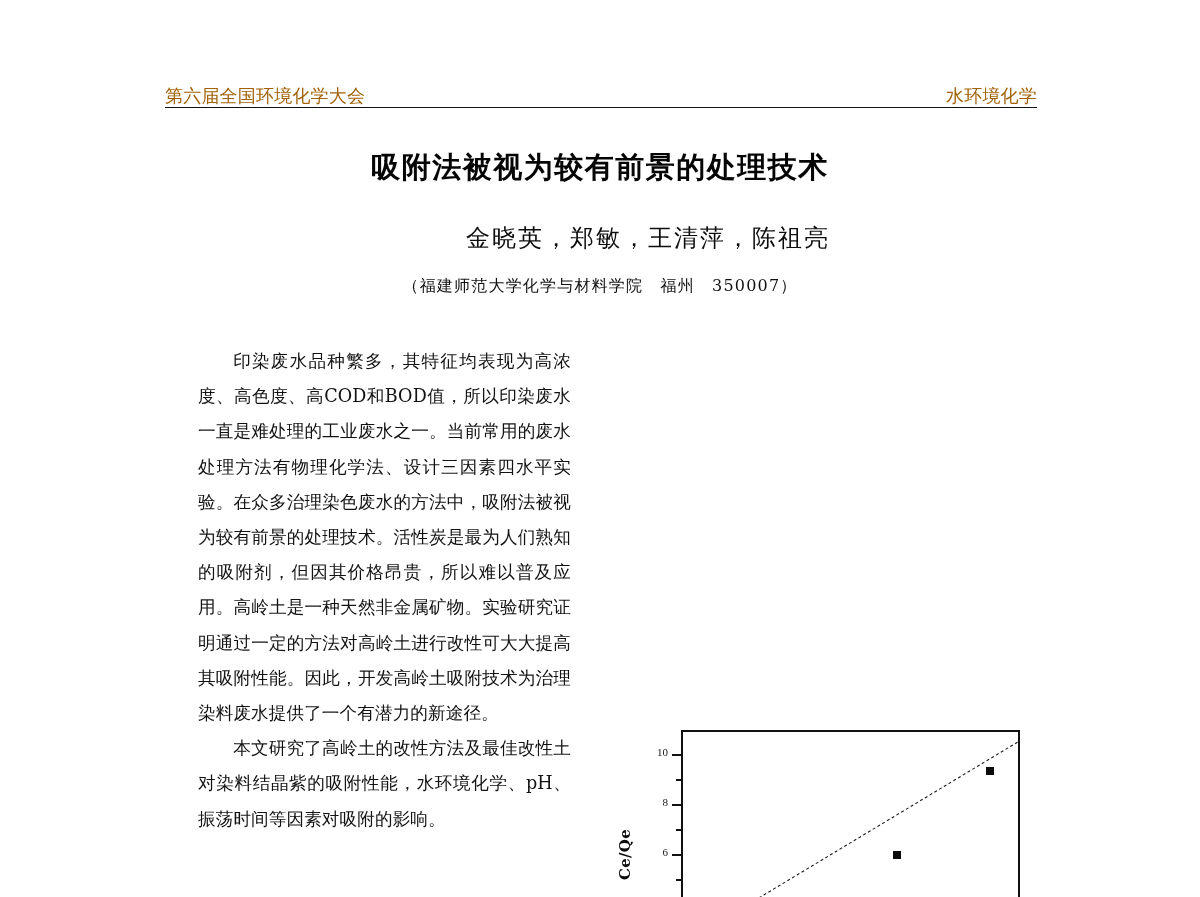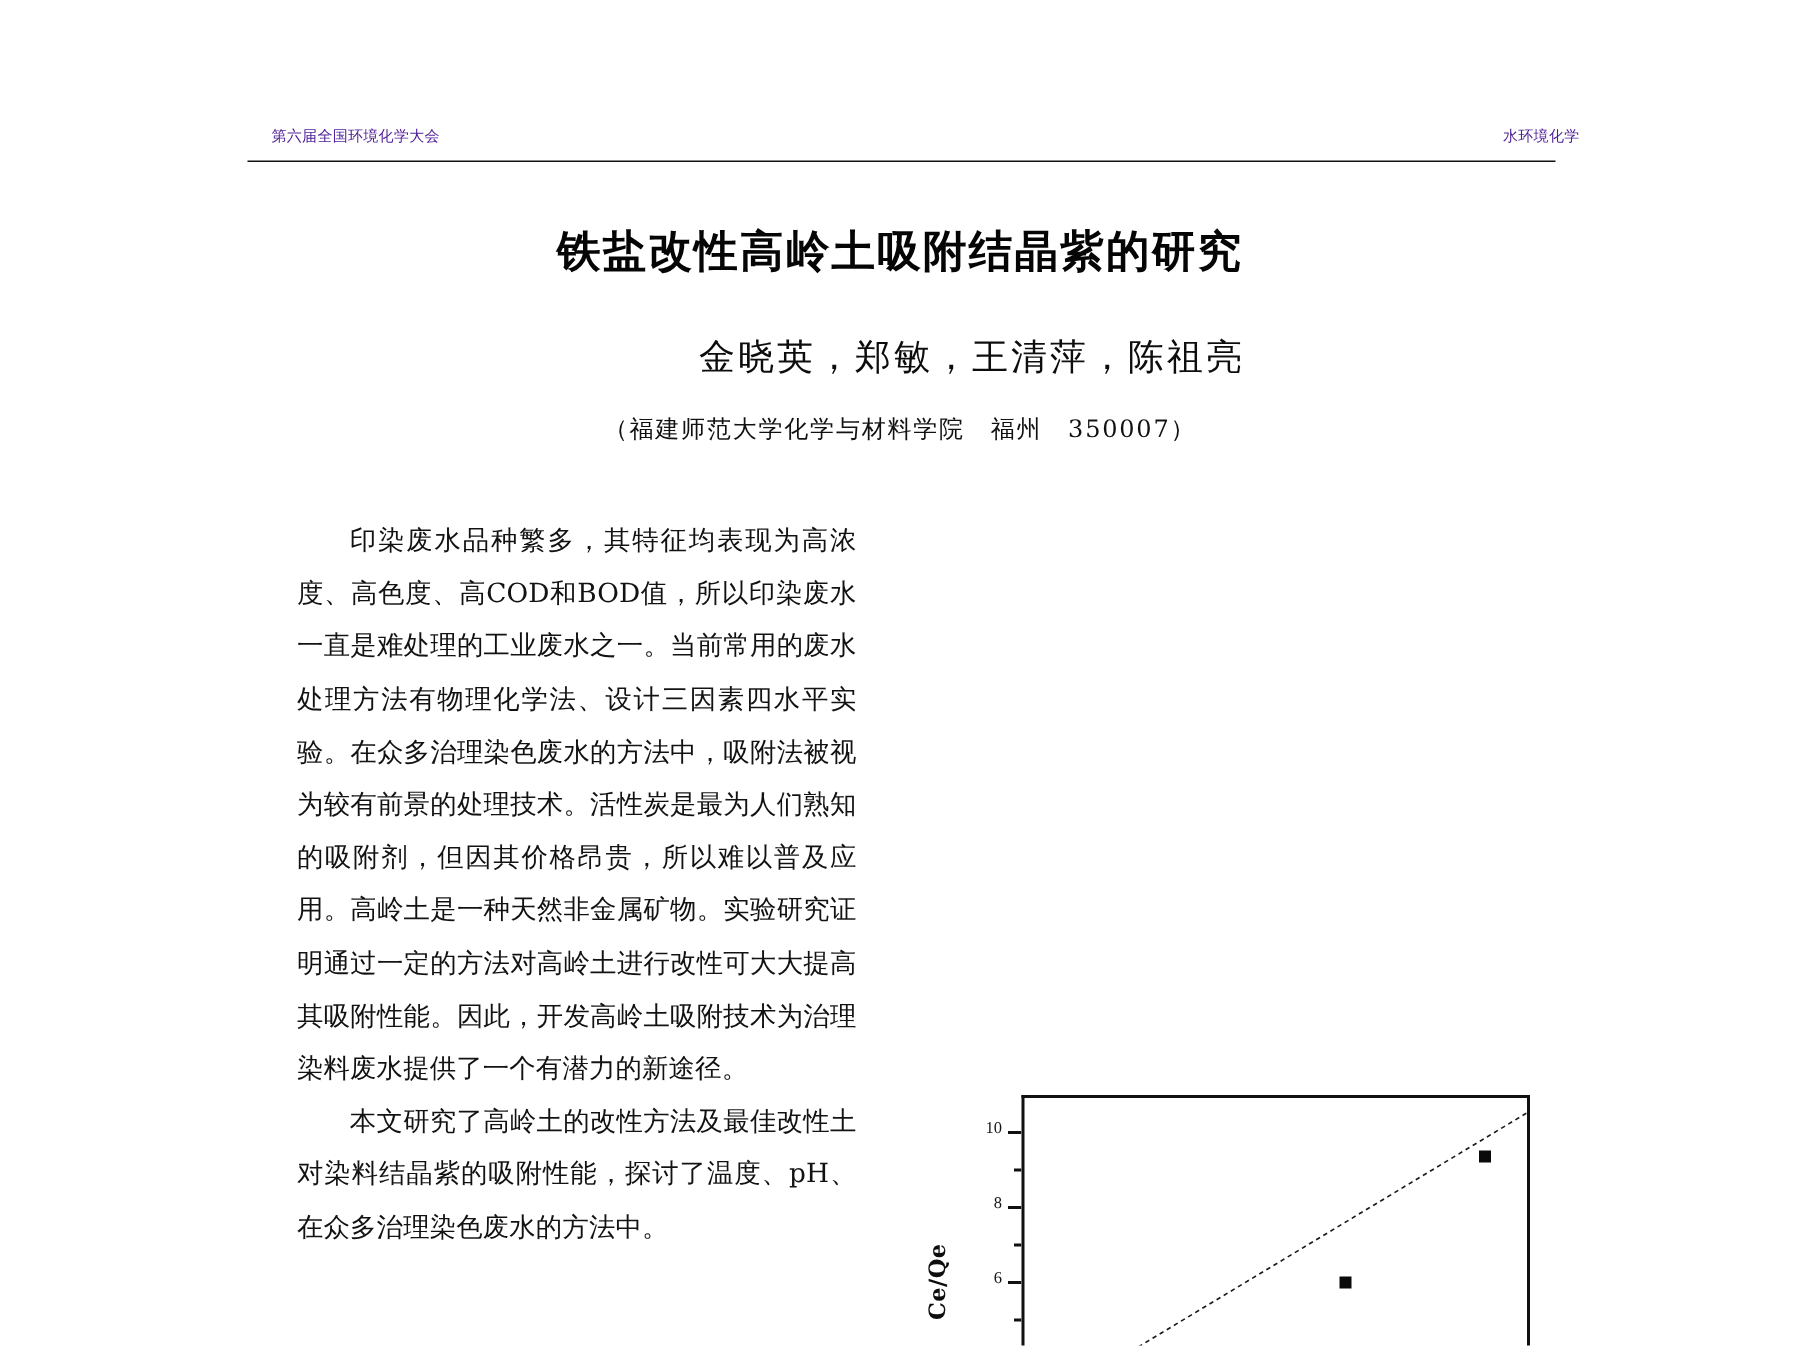--- a/index.html
+++ b/index.html
@@ -18,29 +18,29 @@
   .page {
     position: relative;
     width: 1200px;
     height: 897px;
     background: #ffffff;
   }
 
   
   .runhead {
     position: absolute;
-    left: 181px;
+    left: 165px;
     top: 84px;
     width: 872px;
     display: flex;
     justify-content: space-between;
     align-items: flex-end;
-    font-size: 10px;
+    font-size: 18px;
     letter-spacing: 0.2px;
-    color: #4c1d95;
+    color: #a16207;
   }
   .runhead-left { white-space: nowrap; }
   .runhead-right { white-space: nowrap; }
 
   .runrule {
     position: absolute;
     left: 165px;
     top: 107px;
     width: 872px;
     height: 0;
@@ -201,29 +201,29 @@
 <body>
 
 <div class="page">
 
   <div class="runhead">
     <span class="runhead-left">第六届全国环境化学大会</span>
     <span class="runhead-right">水环境化学</span>
   </div>
   <div class="runrule"></div>
 
-  <div class="title">铁盐改性高岭土吸附结晶紫的研究</div>
+  <div class="title">吸附法被视为较有前景的处理技术</div>
 
   <div class="authors">金晓英，郑敏，王清萍，陈祖亮</div>
 
   <div class="affil">（福建师范大学化学与材料学院　福州　350007）</div>
 
   <div class="col col-left">
     <p>印染废水品种繁多，其特征均表现为高浓度、高色度、高COD和BOD值，所以印染废水一直是难处理的工业废水之一。当前常用的废水处理方法有物理化学法、设计三因素四水平实验。在众多治理染色废水的方法中，吸附法被视为较有前景的处理技术。活性炭是最为人们熟知的吸附剂，但因其价格昂贵，所以难以普及应用。高岭土是一种天然非金属矿物。实验研究证明通过一定的方法对高岭土进行改性可大大提高其吸附性能。因此，开发高岭土吸附技术为治理染料废水提供了一个有潜力的新途径。</p>
-    <p>本文研究了高岭土的改性方法及最佳改性土对染料结晶紫的吸附性能，探讨了温度、pH、在众多治理染色废水的方法中。</p>
+    <p>本文研究了高岭土的改性方法及最佳改性土对染料结晶紫的吸附性能，水环境化学、pH、振荡时间等因素对吸附的影响。</p>
   </div>
 
   <div class="col col-right">
   </div>
 
   <div class="figure">
 
     <div class="yaxis">
       <div class="ylabel">Ce/Qe</div>
       <div id="yticks">

